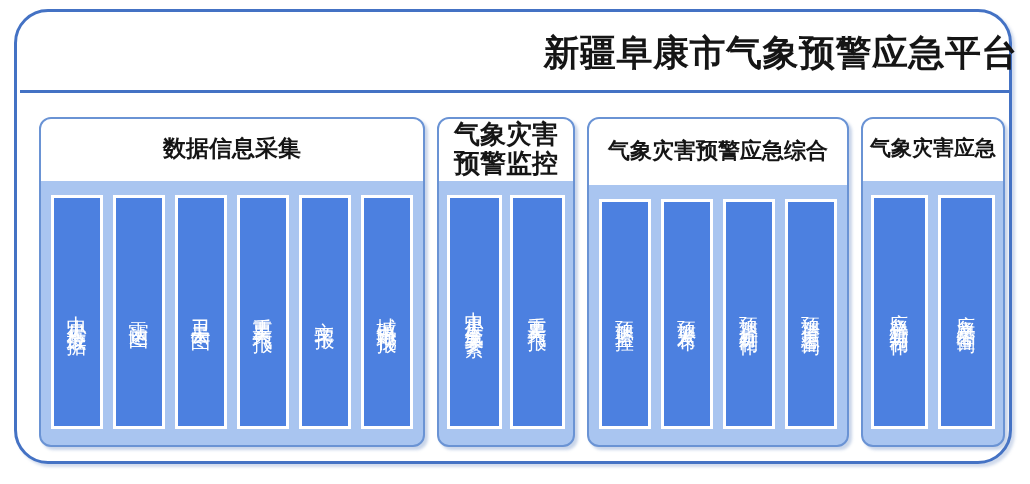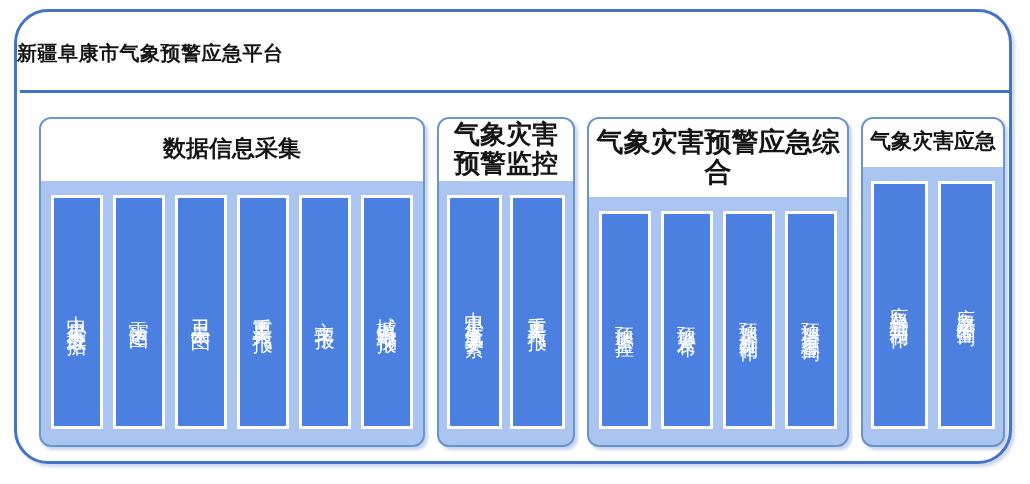--- a/index.html
+++ b/index.html
@@ -29,25 +29,25 @@
     box-sizing: border-box;
     border: 3px solid #4472C4;
     border-radius: 34px;
     background: #ffffff;
     box-shadow: 3px 3px 3px rgba(120,150,200,0.35);
   }
 
   
   .platform-title {
     position: absolute;
-    left: 0;
+    left: 9px;
     top: 22px;
     width: 100%;
-    text-align: left;
-    font-size: 20px;
+    text-align: right;
+    font-size: 36px;
     font-weight: bold;
     color: #151515;
     letter-spacing: 0.5px;
     line-height: 38px;
     white-space: nowrap;
   }
 
   
   .title-rule {
     position: absolute;
@@ -128,25 +128,25 @@
   .panel.p1 { flex: 0 0 386px; }
   .panel.p1 .panel-head { height: 62px; font-size: 23px; }
   .panel.p1 .vcol { flex: 1 1 0; font-size: 20px; }
 
   .panel.p2 { flex: 0 0 138px; }
   .panel.p2 .panel-head { height: 62px; font-size: 26px; }
   .panel.p2 .panel-body { padding: 14px 8px 16px 8px; gap: 8px; }
   .panel.p2 .vcol { flex: 1 1 0; font-size: 19px; }
 
   .panel.p3 { flex: 0 0 262px; }
-  .panel.p3 .panel-head { height: 78px; font-size: 27px; }
+  .panel.p3 .panel-head { height: 66px; font-size: 22px; }
   .panel.p3 .vcol { flex: 1 1 0; font-size: 19px; }
 
   .panel.p4 { flex: 0 0 144px; }
-  .panel.p4 .panel-head { height: 48px; font-size: 21px; }
+  .panel.p4 .panel-head { height: 62px; font-size: 21px; }
   .panel.p4 .panel-body { padding: 14px 8px 16px 8px; gap: 10px; }
   .panel.p4 .vcol { flex: 1 1 0; font-size: 19px; }
 </style>
 </head>
 <body>
 
 <div id="screen">
 
   <div class="outer-shell">
 

